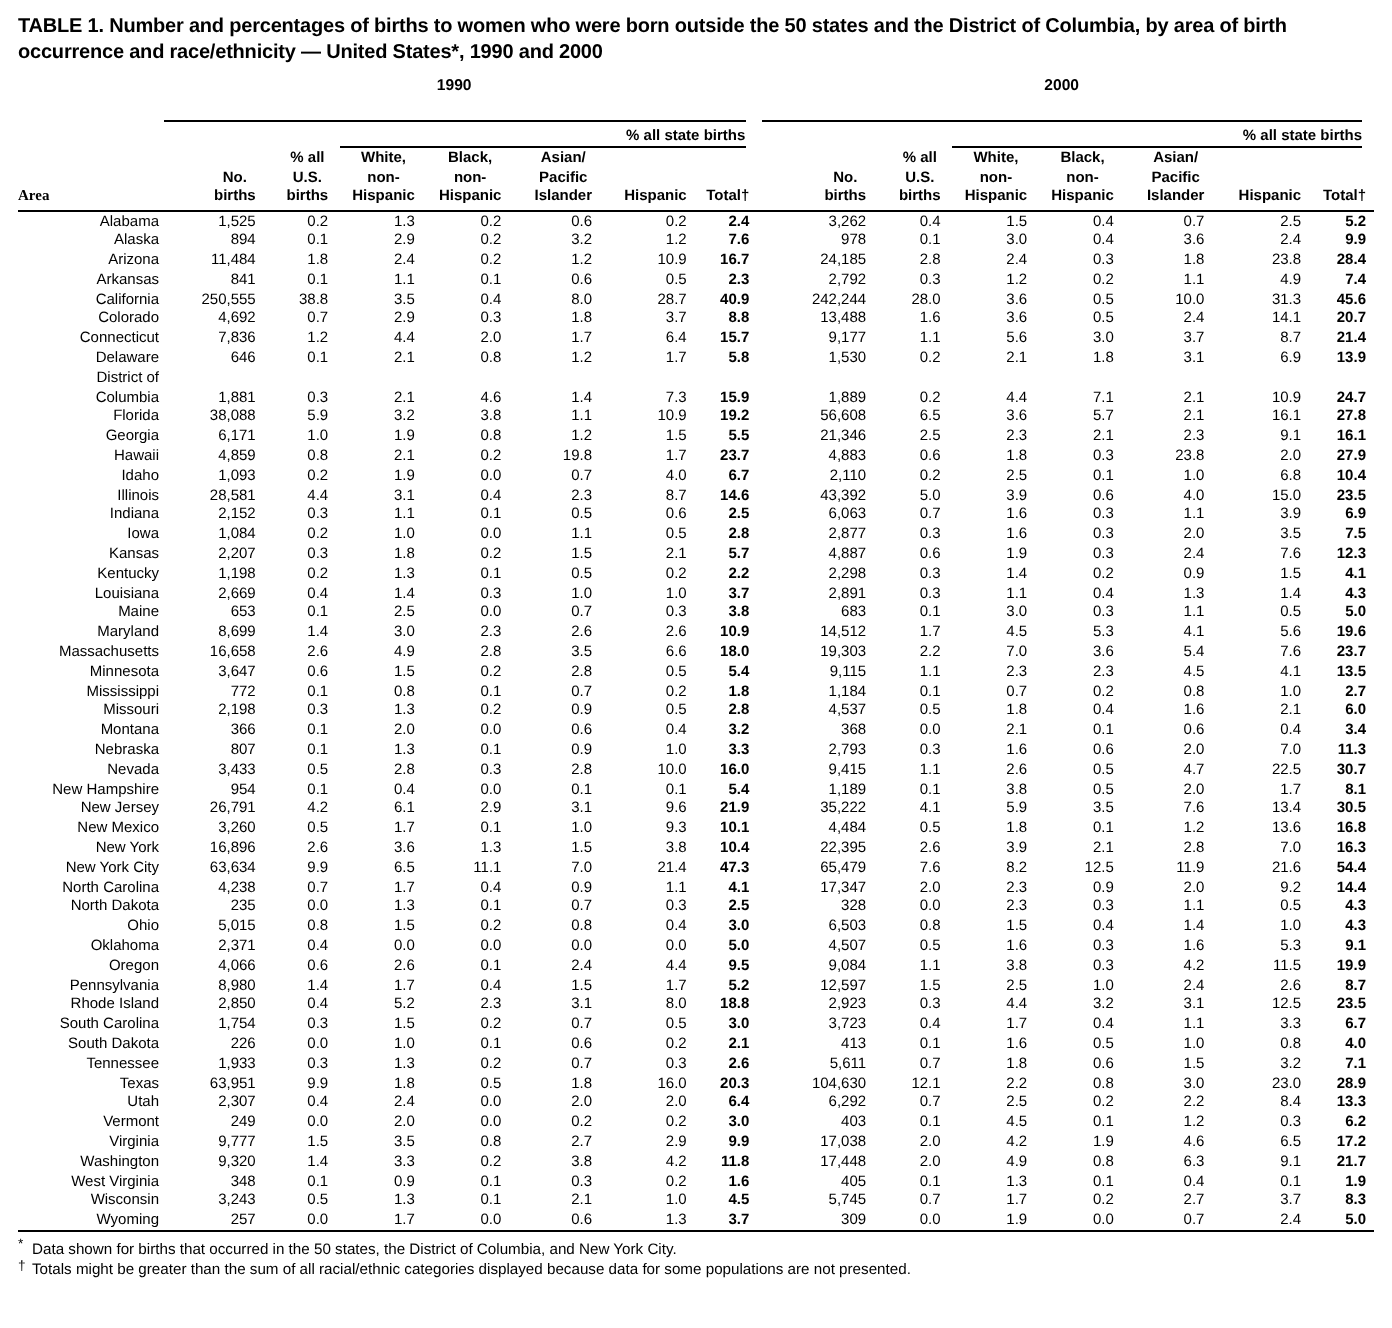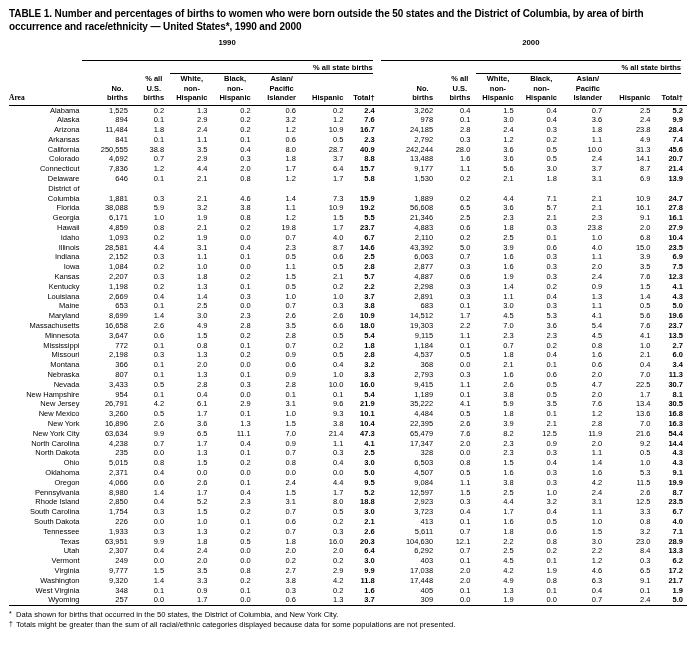--- a/index.html
+++ b/index.html
@@ -971,20 +971,37 @@
         <td class="num total">1.6</td>
         <td class="num">405</td>
         <td class="num">0.1</td>
         <td class="num">1.3</td>
         <td class="num">0.1</td>
         <td class="num">0.4</td>
         <td class="num">0.1</td>
         <td class="num total">1.9</td>
       </tr>
       <tr>
+        <td class="area">Wisconsin</td>
+        <td class="num">3,243</td>
+        <td class="num">0.5</td>
+        <td class="num">1.3</td>
+        <td class="num">0.1</td>
+        <td class="num">2.1</td>
+        <td class="num">1.0</td>
+        <td class="num total">4.5</td>
+        <td class="num">5,745</td>
+        <td class="num">0.7</td>
+        <td class="num">1.7</td>
+        <td class="num">0.2</td>
+        <td class="num">2.7</td>
+        <td class="num">3.7</td>
+        <td class="num total">8.3</td>
+      </tr>
+      <tr>
         <td class="area">Wyoming</td>
         <td class="num">257</td>
         <td class="num">0.0</td>
         <td class="num">1.7</td>
         <td class="num">0.0</td>
         <td class="num">0.6</td>
         <td class="num">1.3</td>
         <td class="num total">3.7</td>
         <td class="num">309</td>
         <td class="num">0.0</td>

